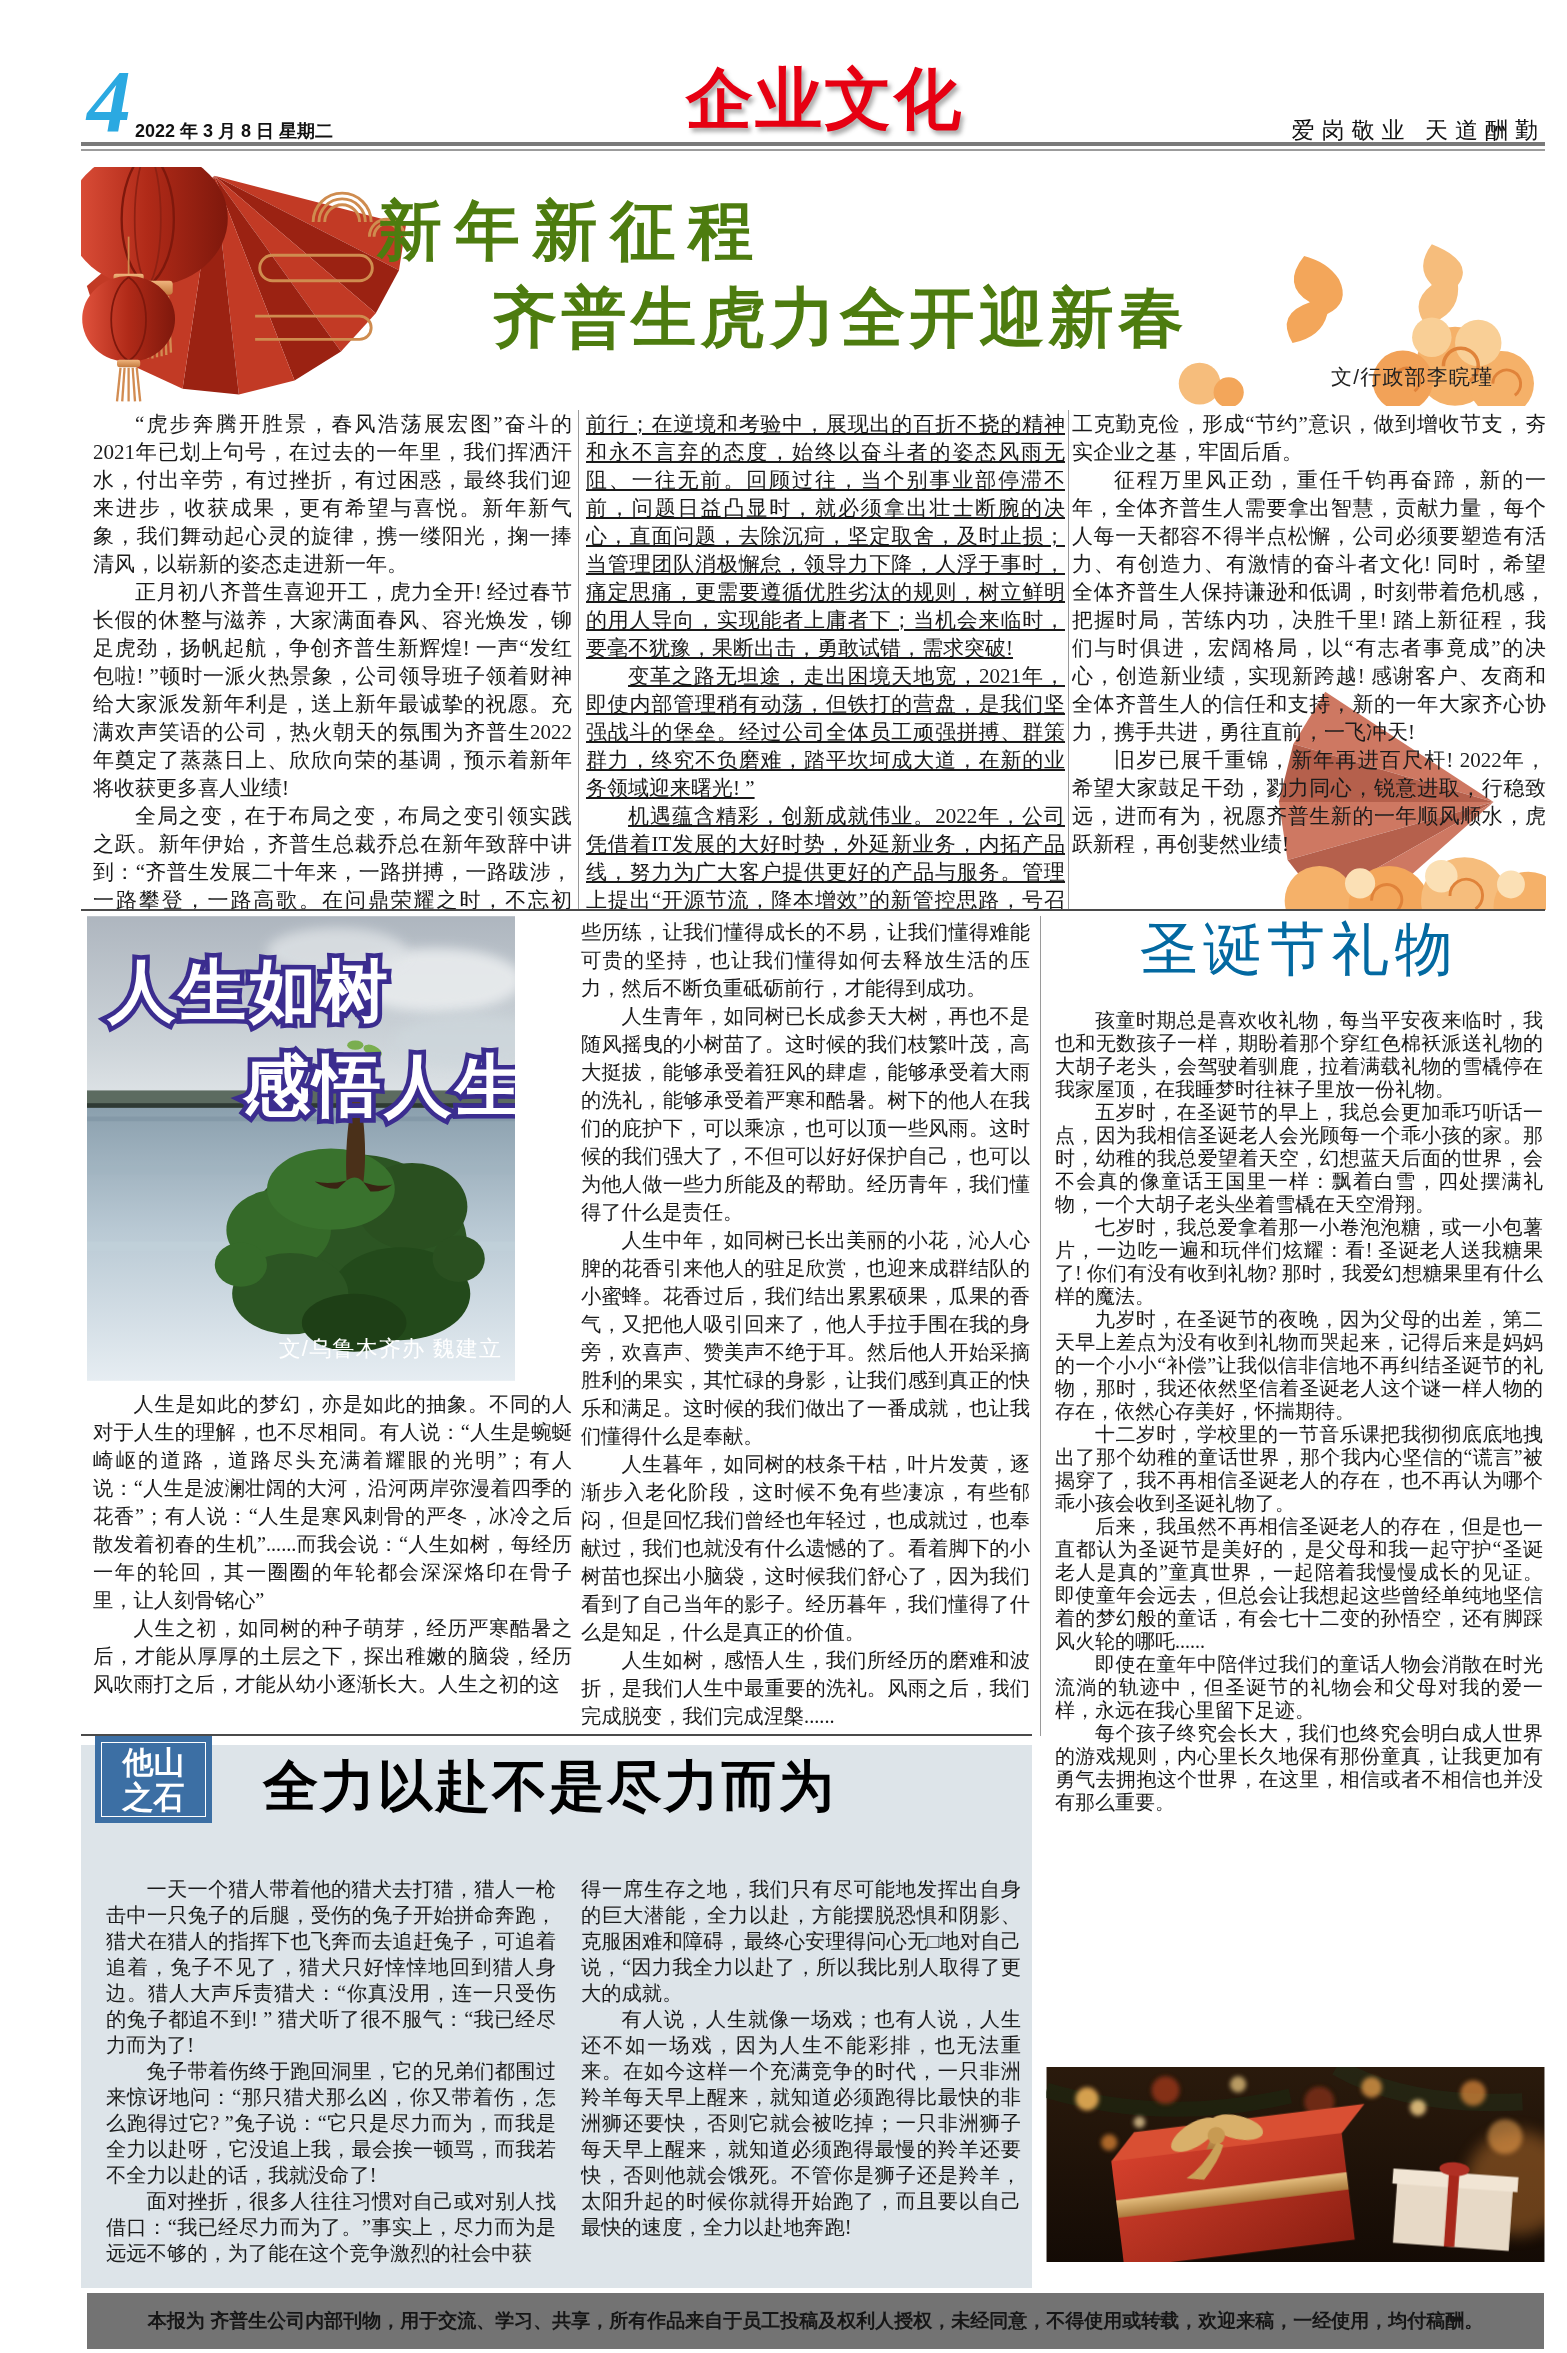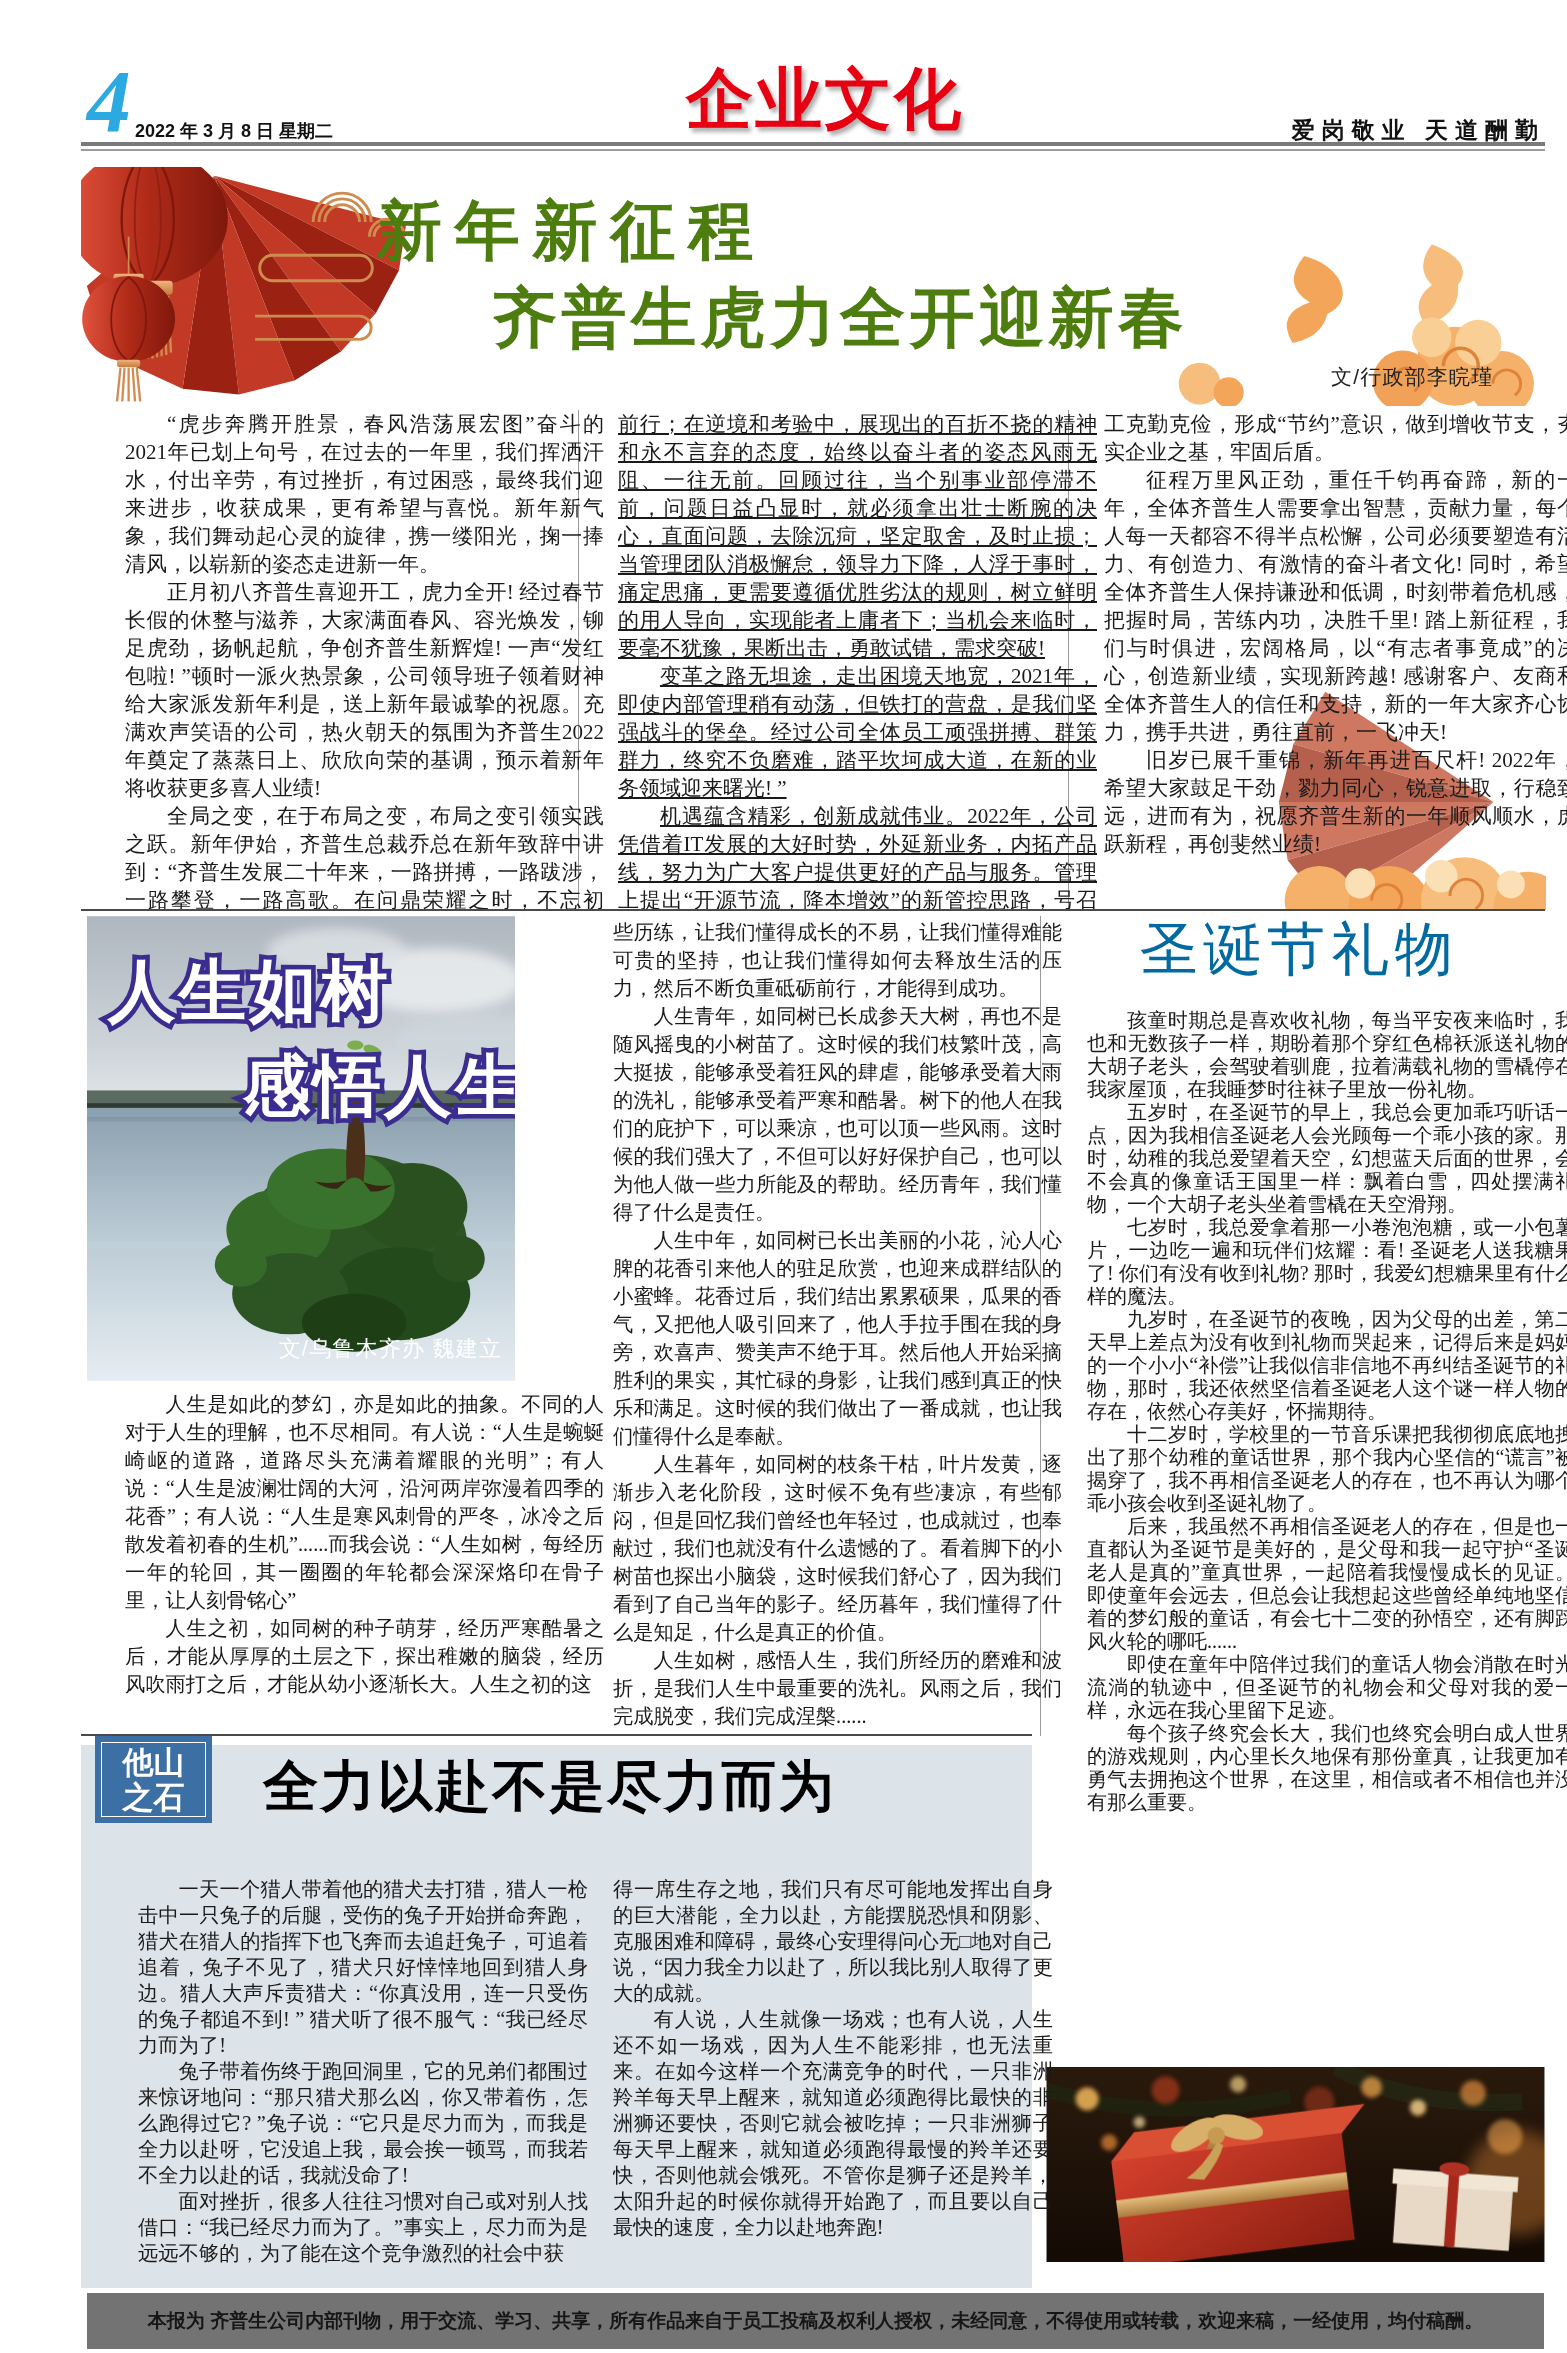--- a/index.html
+++ b/index.html
@@ -4,32 +4,32 @@
 <style>
   html,body{margin:0;padding:0;background:#ffffff;}
   .page{position:relative;width:1568px;height:2354px;background:#ffffff;overflow:hidden;}
   .serif{font-family:"Liberation Serif","DejaVu Serif",serif;}
   .sans{font-family:"Liberation Sans","DejaVu Sans",sans-serif;}
 
   
   #pagenum{position:absolute;left:87px;top:58px;font-size:88px;line-height:1;font-style:italic;font-weight:bold;color:#2ba9e1;font-family:"Liberation Serif","DejaVu Serif",serif;}
   #dateline{position:absolute;left:135px;top:119px;font-size:18px;font-weight:bold;color:#111;}
   #papertitle{position:absolute;left:686px;top:63px;font-size:67px;line-height:1.1;font-weight:900;color:#e60012;letter-spacing:2.3px;text-shadow:2.9px 4.1px 4.6px rgba(70,70,70,.45);}
-  #slogan{position:absolute;left:1243px;top:115px;width:302px;text-align:right;font-size:23px;font-weight:700;color:#111;letter-spacing:7px;}
+  #slogan{position:absolute;left:1243px;top:115px;width:302px;text-align:right;font-size:23px;font-weight:400;color:#111;letter-spacing:7px;}
   .hrule{position:absolute;}
   #hr1{left:81px;top:142px;width:1464px;height:3.5px;background:#7a7a7a;}
   #hr2{left:81px;top:149px;width:1464px;height:1.7px;background:#9b9b9b;}
 
   
   .headline{position:absolute;color:#4d7c0f;font-weight:900;line-height:1.15;white-space:nowrap;z-index:3;}
   #hl1{left:377px;top:194px;font-size:65px;letter-spacing:12.8px;}
   #hl2{left:492px;top:281px;font-size:65px;letter-spacing:4.6px;}
   #leadByline{position:absolute;left:1331px;top:363px;font-size:21px;color:#222;z-index:3;letter-spacing:1.2px;}
 
-  .textcol{position:absolute;text-align:justify;color:#1a1a1a;overflow:hidden;z-index:2;margin-left:32px;}
+  .textcol{position:absolute;text-align:justify;color:#1a1a1a;overflow:hidden;z-index:2;}
   .textcol p{margin:0;padding:0;text-indent:2em;}
   .textcol p.cont{text-indent:0;}
   .lead-col{top:410px;height:499px;width:479px;font-size:21px;line-height:28px;}
   #lead-c0{left:93px;}
   #lead-c1{left:586px;text-decoration:underline;}
   #lead-c2{left:1072px;width:474px;}
   .vrule{position:absolute;width:1.2px;background:#9a9a9a;z-index:1;}
   #vr1{left:578px;top:410px;height:499px;}
   #vr2{left:1068px;top:410px;height:499px;}
   #midRule{left:81px;top:909px;width:1464px;height:1.7px;background:#4a4a4a;}

